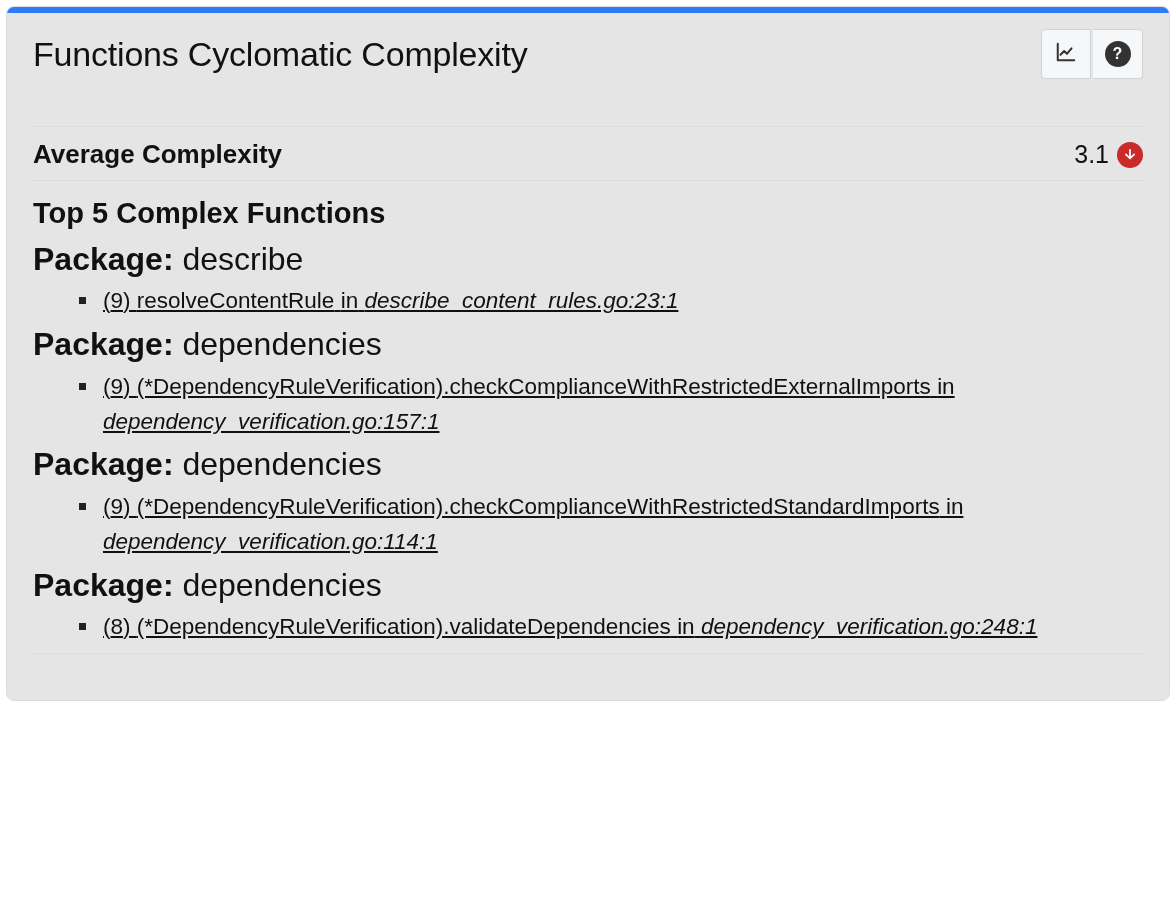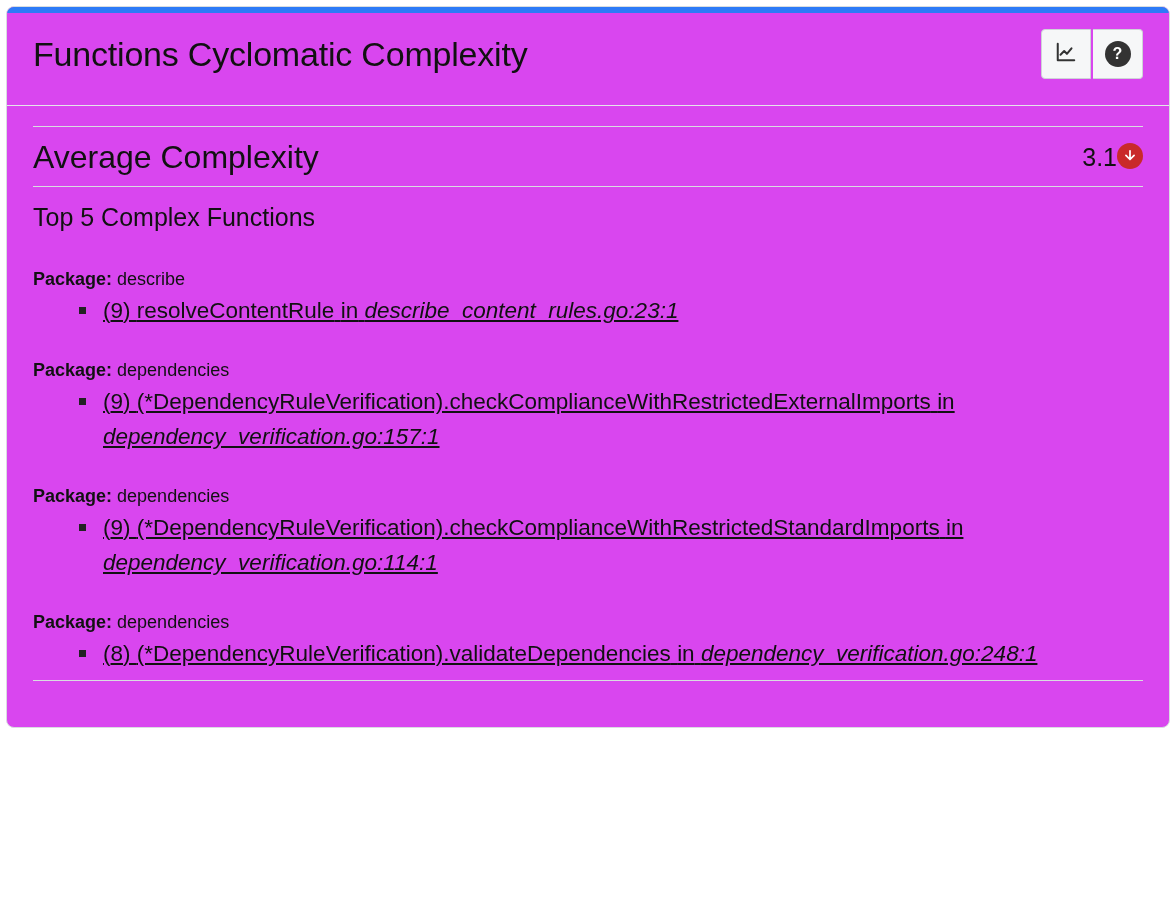--- a/index.html
+++ b/index.html
@@ -6,21 +6,21 @@
     body {
       font-family: -apple-system, BlinkMacSystemFont, "Segoe UI", Helvetica, Arial, sans-serif;
       background: #fff;
       padding: 6px;
       color: #111;
     }
     .card {
       border: 1px solid #d9dde0;
       border-radius: 8px;
       overflow: hidden;
-      background: #d946ef;
+      background: #e5e5e5;
     }
     .top-bar {
       height: 6px;
       background: #2d7bf7;
     }
     .card-header {
       display: flex;
       align-items: center;
       justify-content: space-between;
       padding: 16px 26px 26px 26px;
@@ -72,46 +72,47 @@
     }
     .avg-row {
       display: flex;
       align-items: center;
       justify-content: space-between;
       padding: 12px 0 10px 0;
       border-top: 1px solid #d9dde0;
       border-bottom: 1px solid #d9dde0;
     }
     .avg-label {
-      font-size: 32px;
-      font-weight: 400;
+      font-size: 26px;
+      font-weight: 700;
     }
     .avg-value-wrap {
       display: flex;
+      align-items: center;
+      gap: 8px;
     }
     .avg-value {
       font-size: 25px;
       font-weight: 400;
     }
     .arrow-badge {
       width: 26px; height: 26px; border-radius: 50%;
       background: #c92a2a;
       display: flex; align-items: center; justify-content: center;
     }
     .arrow-badge svg { width: 14px; height: 14px; fill: #fff; }
     .subheader {
-      font-size: 25px;
-      font-weight: 400;
+      font-size: 29px;
+      font-weight: 700;
       padding-top: 16px;
       padding-bottom: 6px;
     }
     .pkg-line {
-      font-size: 18px;
+      font-size: 32px;
       line-height: 1.45;
-      margin-top: 28px;
     }
     .pkg-line .pkg-label { font-weight: 700; }
     ul.func-list {
       list-style: none;
       padding-left: 70px;
       margin: 2px 0 2px 0;
     }
     ul.func-list li {
       position: relative;
       font-size: 22.5px;

